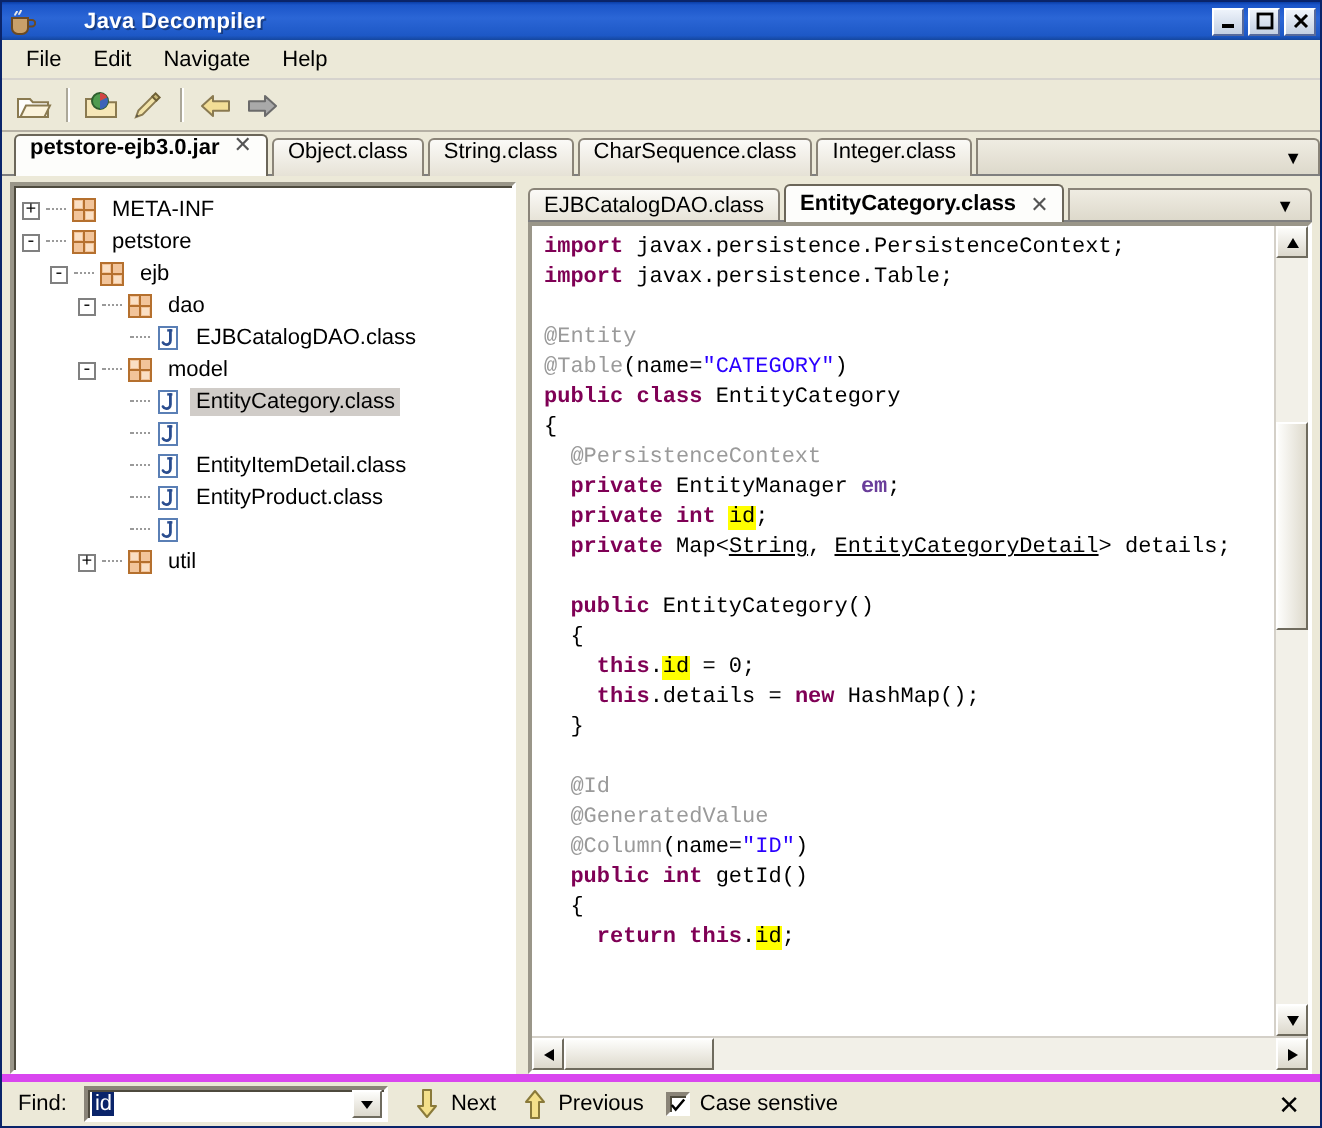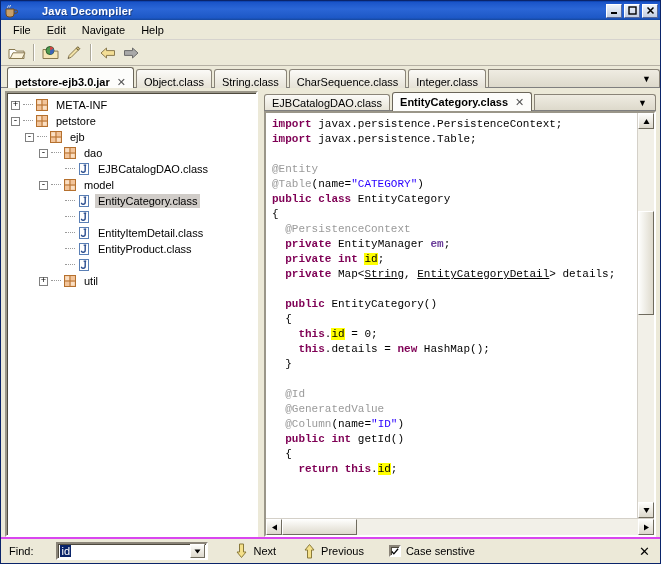--- a/index.html
+++ b/index.html
@@ -88,21 +88,21 @@
     display:flex;align-items:flex-end;
     padding:0 0 0 6px;
     position:relative;
     box-sizing:border-box;
   }
   .tabstrip::after{
     content:"";position:absolute;left:0;right:0;bottom:0;height:1px;background:#7f7f7f;
   }
   .tab{
     height:19px;
-    display:flex;align-items:flex-end;
+    display:flex;align-items:flex-start;
     padding:0 7px;
     margin-right:2px;
     font-size:11px;color:#000;
     background:linear-gradient(to bottom,#fbfaf7,#e6e2d6);
     border:1px solid #8a8478;
     border-bottom:none;
     border-radius:3px 3px 0 0;
     position:relative;z-index:1;
     box-sizing:border-box;
     white-space:nowrap;
@@ -282,22 +282,22 @@
     border-color:#ffffff #6f6b5e #6f6b5e #ffffff;
     box-sizing:border-box;
   }
 
   
   .findbar{
     flex:0 0 26px;height:26px;
     background:#ece9d8;
     display:flex;align-items:center;
     padding:0 6px 0 8px;
-    gap:17px;
-    border-top:2px solid #d946ef;
+    gap:3px;
+    border-top:4px solid #d946ef;
     box-sizing:border-box;
   }
   .find-label{font-size:11px;margin-right:6px;}
   .combo{
     width:152px;height:18px;
     background:#fff;
     border:2px solid;
     border-color:#8a8478 #ffffff #ffffff #8a8478;
     box-shadow:inset 1px 1px 0 #4e4a3e;
     display:flex;align-items:center;

